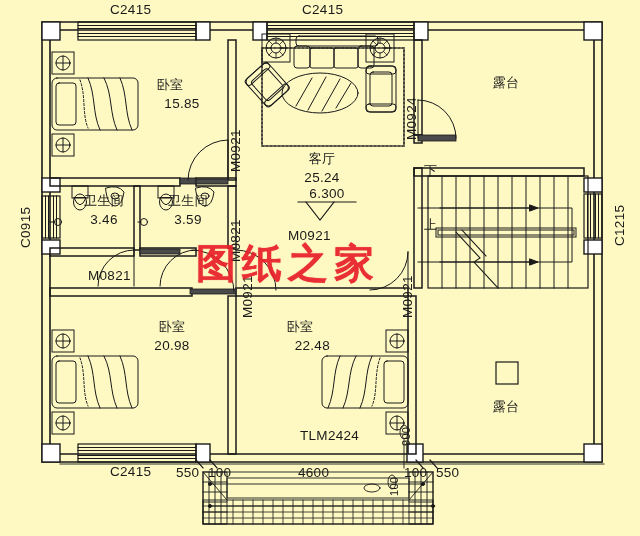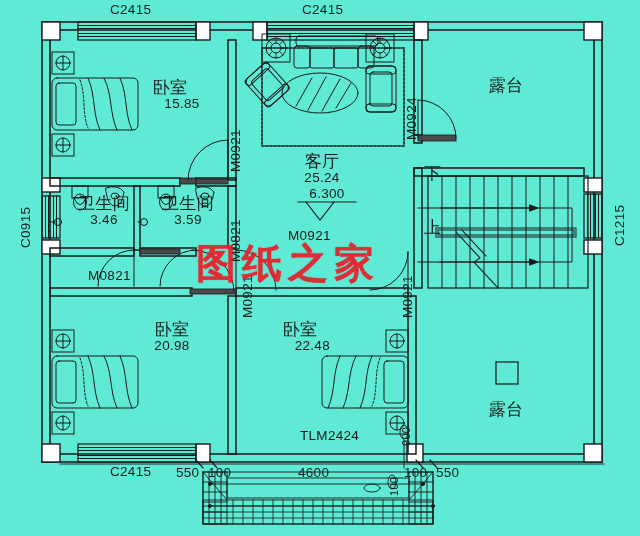--- a/index.html
+++ b/index.html
@@ -1,21 +1,21 @@
 <!DOCTYPE html>
 <html><head>
 <meta charset="utf-8">
 <style>
   html,body{margin:0;padding:0;background:#ffffff;}
   body{width:640px;height:536px;overflow:hidden;
        font-family:"Liberation Sans","DejaVu Sans",sans-serif;}
-  #stage{position:relative;width:640px;height:536px;background:#5eead4;}
+  #stage{position:relative;width:640px;height:536px;background:#fef9c3;}
   svg{position:absolute;left:0;top:0;}
   .lbl{position:absolute;color:#1a1a1a;font-size:13px;letter-spacing:.3px;white-space:nowrap;}
-  .lbl.cn{font-family:"DejaVu Sans",sans-serif;font-size:17px;}
+  .lbl.cn{font-family:"DejaVu Sans",sans-serif;font-size:13px;}
   .lbl.num{font-size:13.5px;}
   .vert{transform:rotate(-90deg);transform-origin:left top;}
   .wm{position:absolute;color:#e8202a;font-family:"DejaVu Sans",sans-serif;
       font-size:40px;font-weight:700;letter-spacing:6px;opacity:.93;
       text-shadow:0 0 1px #e8202a;}
   .ctr{text-align:center;}
 </style>
 </head>
 <body>
 

